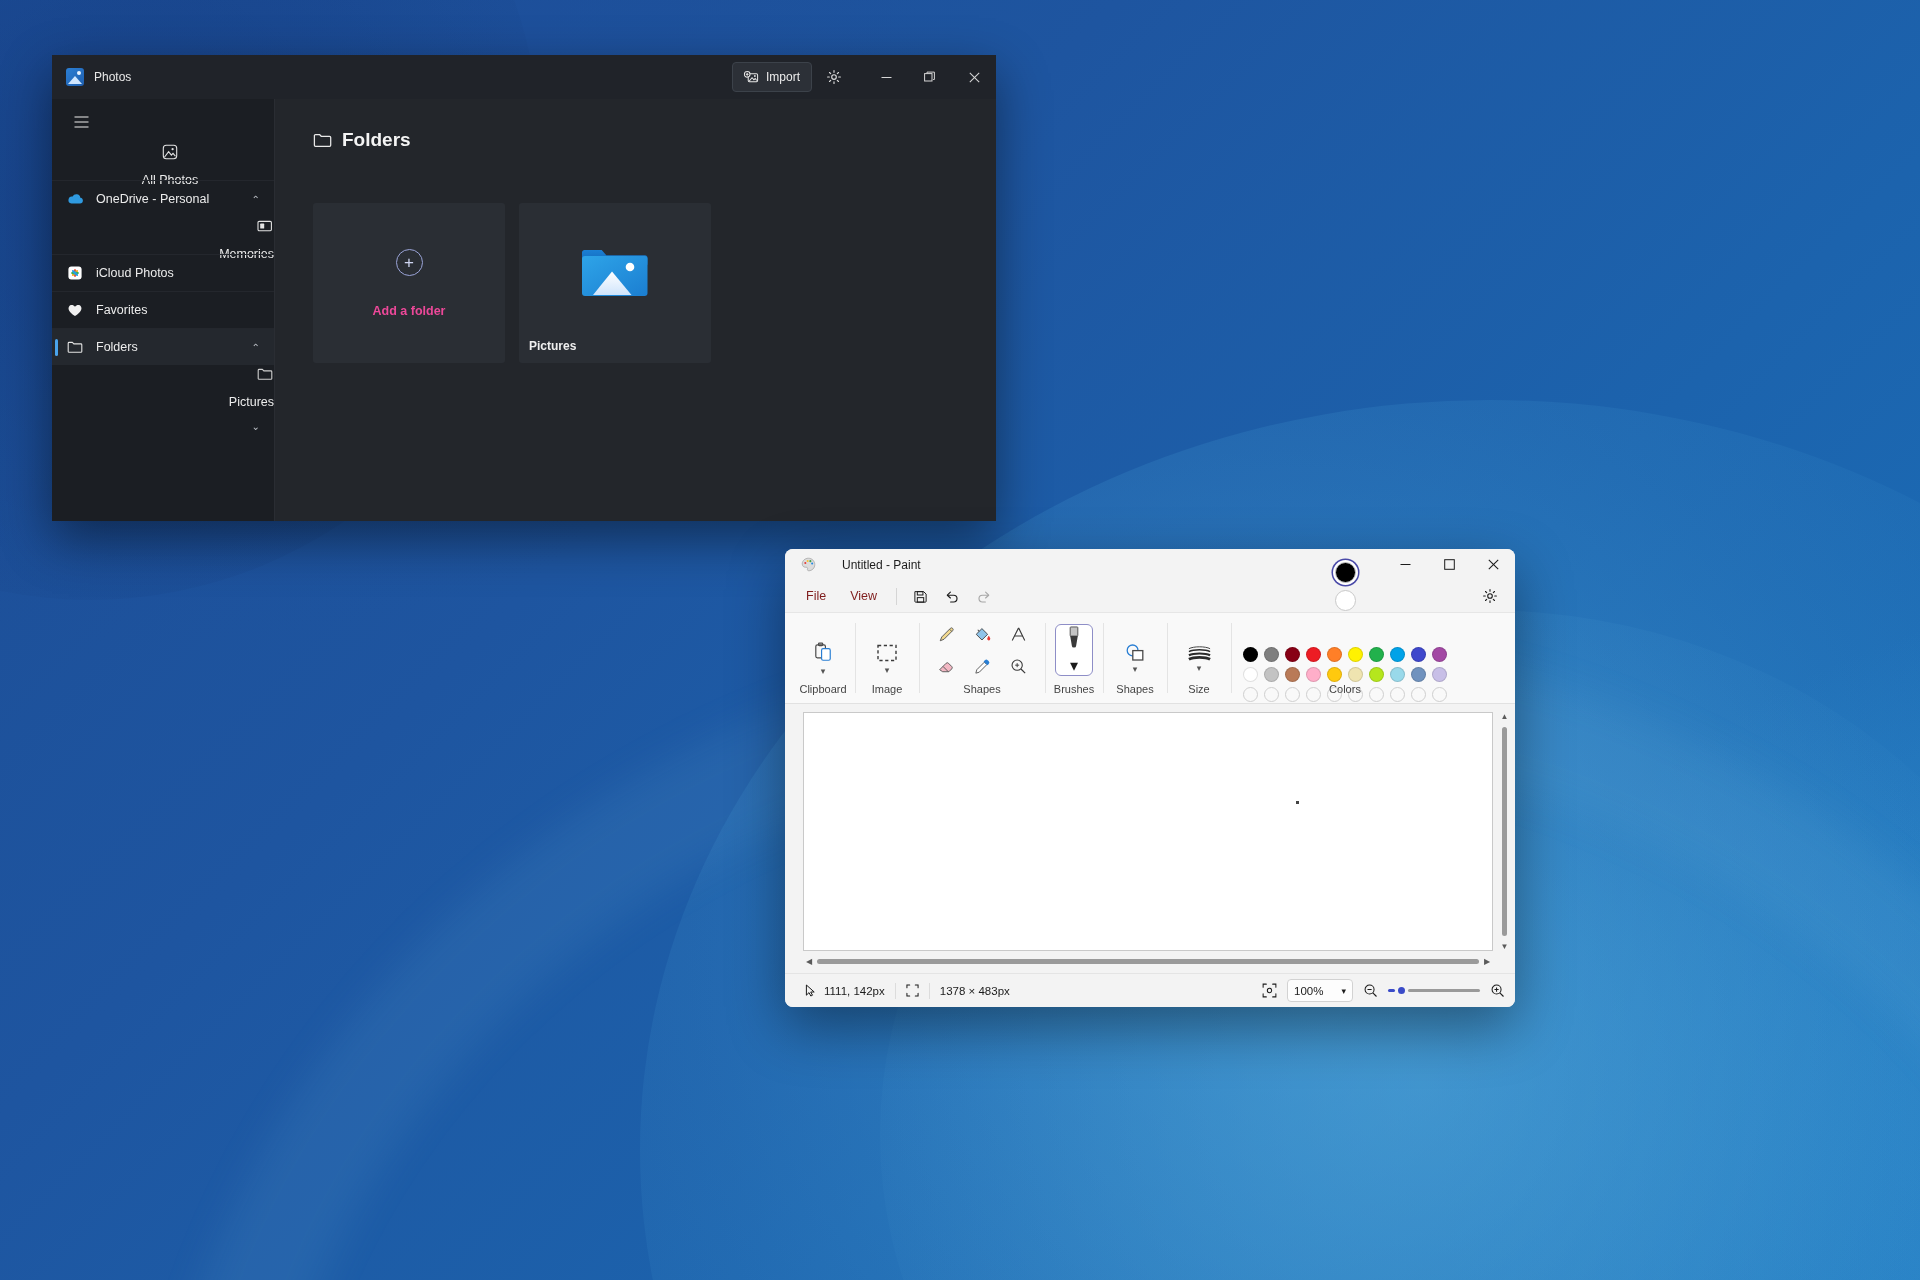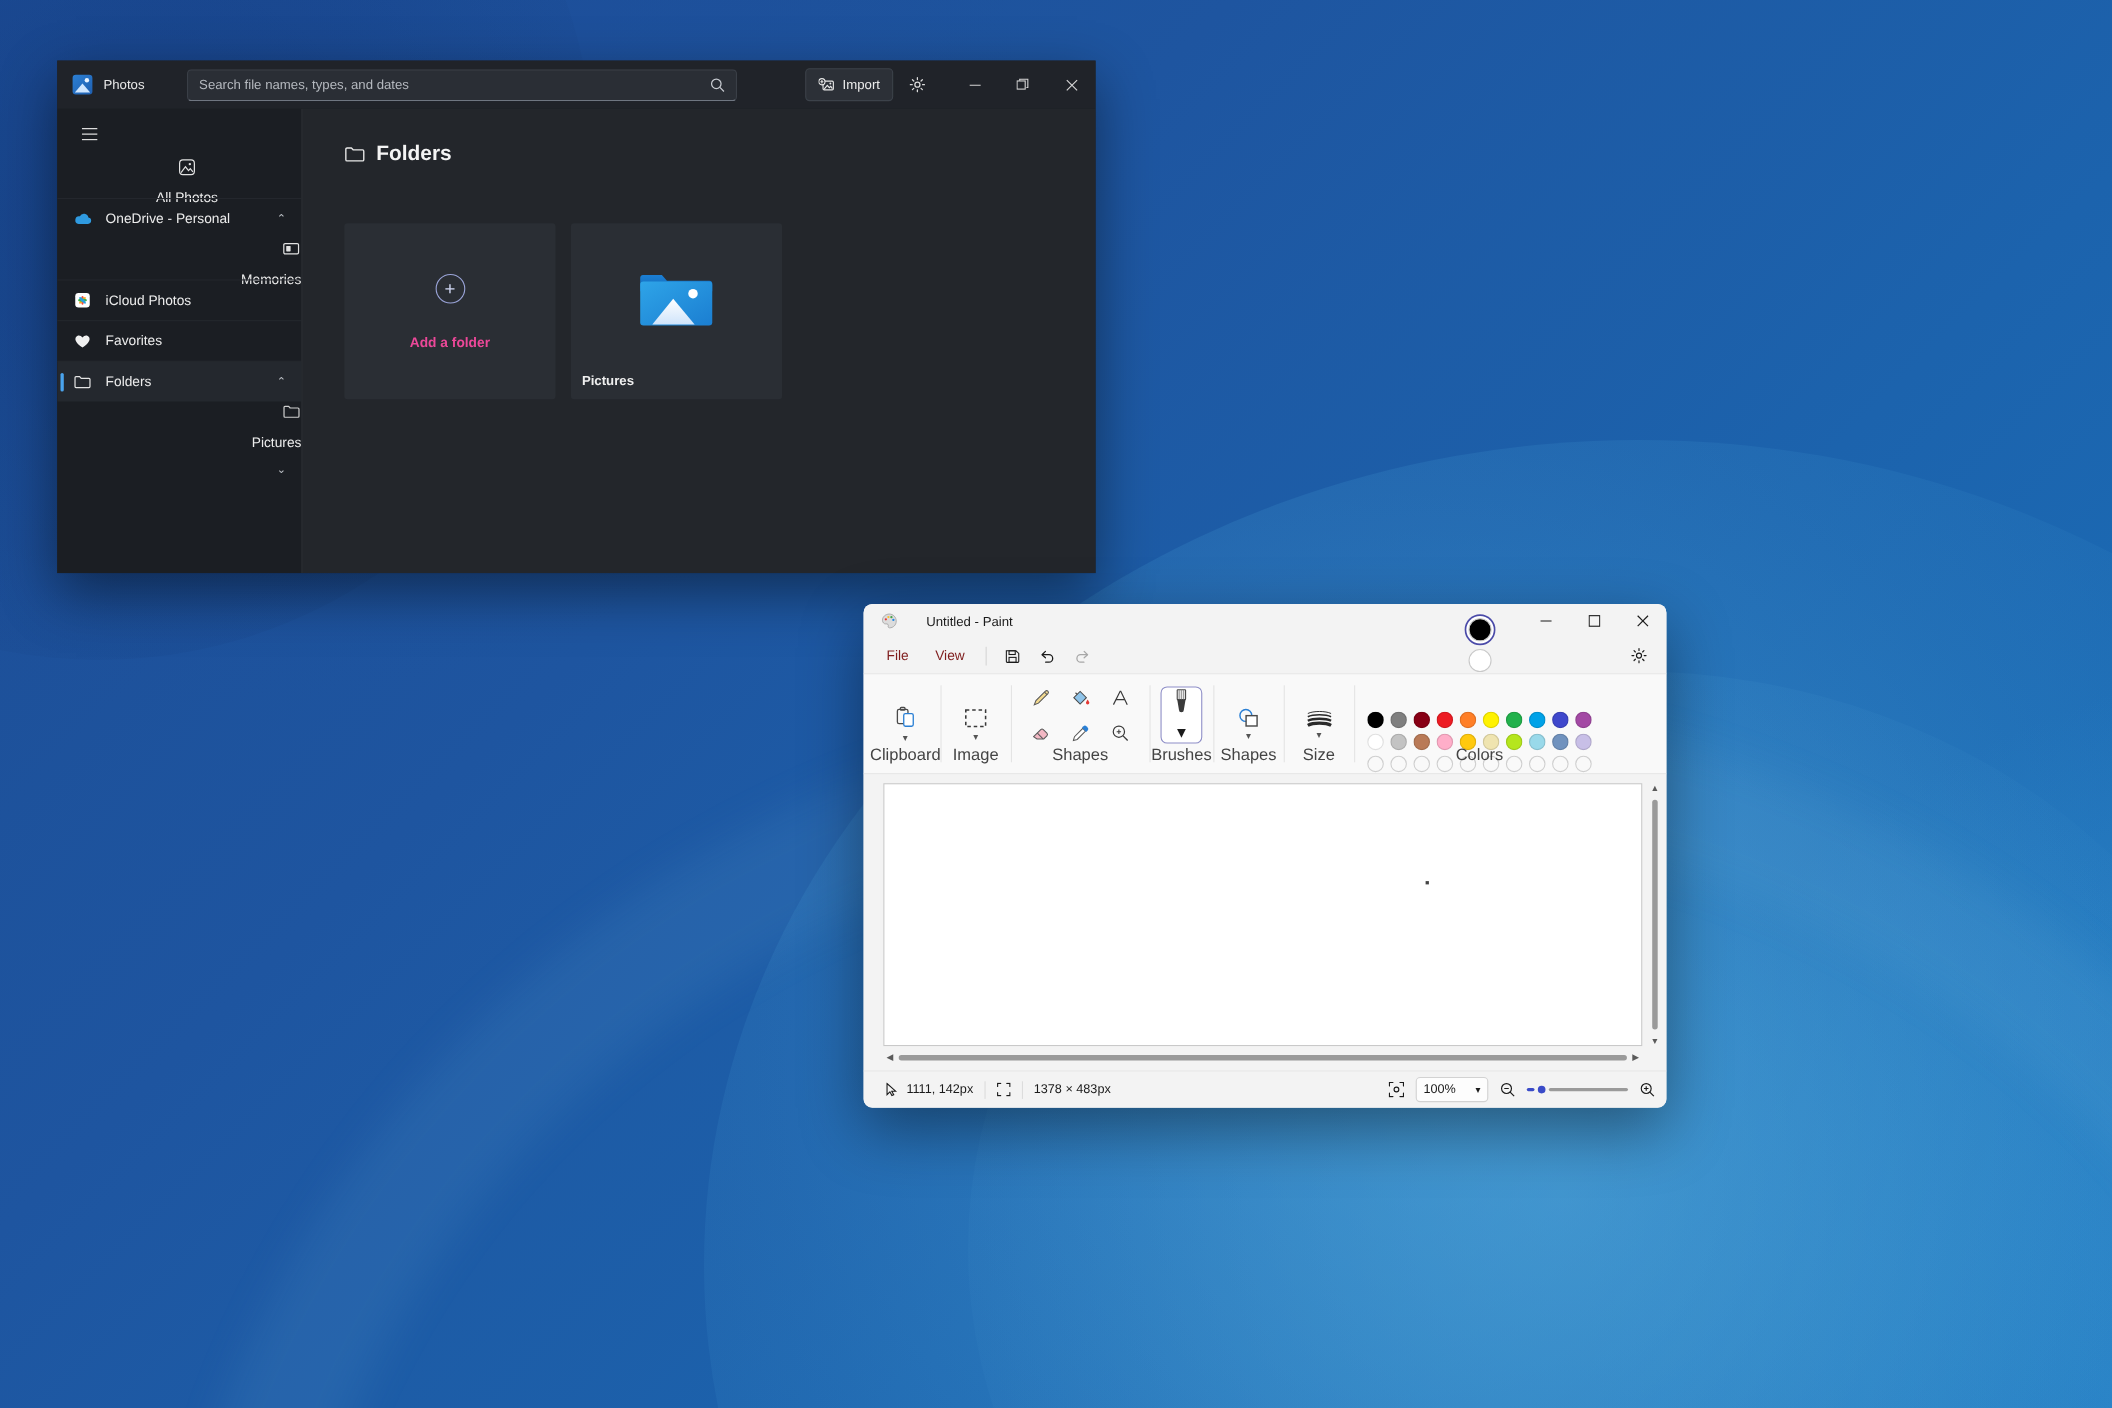--- a/index.html
+++ b/index.html
@@ -228,21 +228,21 @@
     display:flex; align-items:stretch; flex: 0 0 92px;
     padding-left: 6px;
   }
   .rgroup {
     display:flex; flex-direction:column; align-items:center; justify-content:center;
     position:relative; padding: 0 10px;
   }
   .rgroup + .rgroup::before {
     content:""; position:absolute; left:0; top: 10px; bottom: 10px; width:1px; background:#e4e4e4;
   }
-  .rgroup .glabel { font-size: 15px; color:#444; position:absolute; bottom: 8px; }
+  .rgroup .glabel { font-size: 11px; color:#444; position:absolute; bottom: 8px; }
   .rbtn {
     width: 44px; height: 46px; border-radius:5px;
     display:flex; flex-direction:column; align-items:center; justify-content:center; gap:1px;
   }
   .rbtn .mini-chev { font-size:9px; color:#555; line-height:1; }
   .tool-grid {
     display:grid; grid-template-columns: repeat(3, 34px);
     grid-auto-rows: 30px; gap: 2px; align-items:center; justify-items:center;
     margin-bottom: 16px;
   }
@@ -326,29 +326,20 @@
   <div class="sw-arc"></div>
 
   <div id="photos-window">
 
     <div id="photos-titlebar">
       <div class="ph-brand">
         <div class="ph-logo"></div>
         <span>Photos</span>
       </div>
 
-      <div class="ph-search">
-        <input placeholder="Search file names, types, and dates" style="">
-        <span class="srch-ic">
-          <svg width="15" height="15" viewBox="0 0 16 16">
-              <circle cx="6.6" cy="6.6" r="4.6" fill="none" stroke="#c8ccd2" stroke-width="1.2"></circle>
-              <line x1="10.1" y1="10.1" x2="14" y2="14" stroke="#c8ccd2" stroke-width="1.2"></line>
-            </svg>
-        </span>
-      </div>
 
       <div class="ph-titlebar-right">
         <div class="ph-import">
           <span>
             <svg width="15" height="15" viewBox="0 0 16 16">
               <rect x="4.5" y="4" width="10" height="8.5" rx="1.2" fill="none" stroke="#e8e8e8" stroke-width="1.1"></rect>
               <path d="M5.4 12 L8.6 8.2 L10.6 10.4 L12 9.1 L13.6 11.2" fill="none" stroke="#e8e8e8" stroke-width="1.1"></path>
               <circle cx="11.6" cy="6.4" r="0.95" fill="#e8e8e8"></circle>
               <circle cx="3.4" cy="4.6" r="3" fill="#202329" stroke="#e8e8e8" stroke-width="1.1"></circle>
               <line x1="3.4" y1="3" x2="3.4" y2="6.2" stroke="#e8e8e8" stroke-width="1.1"></line>

